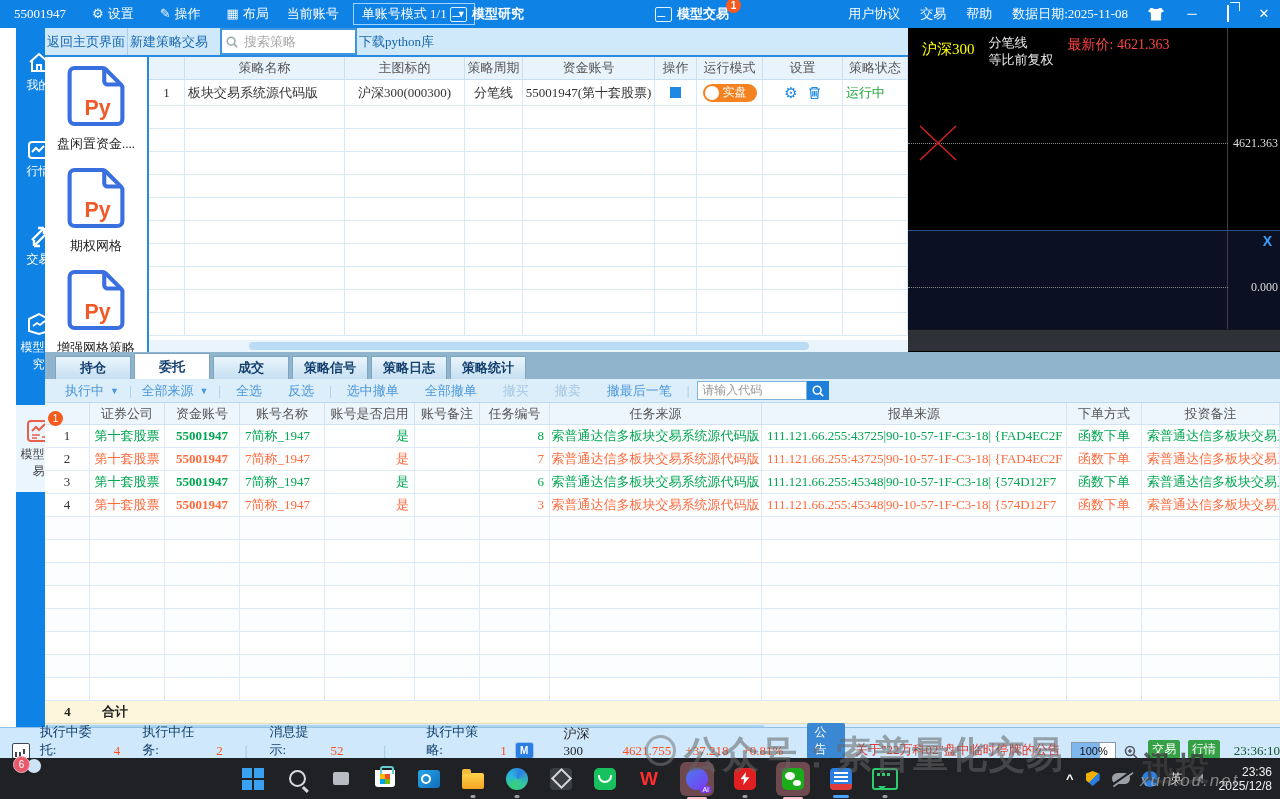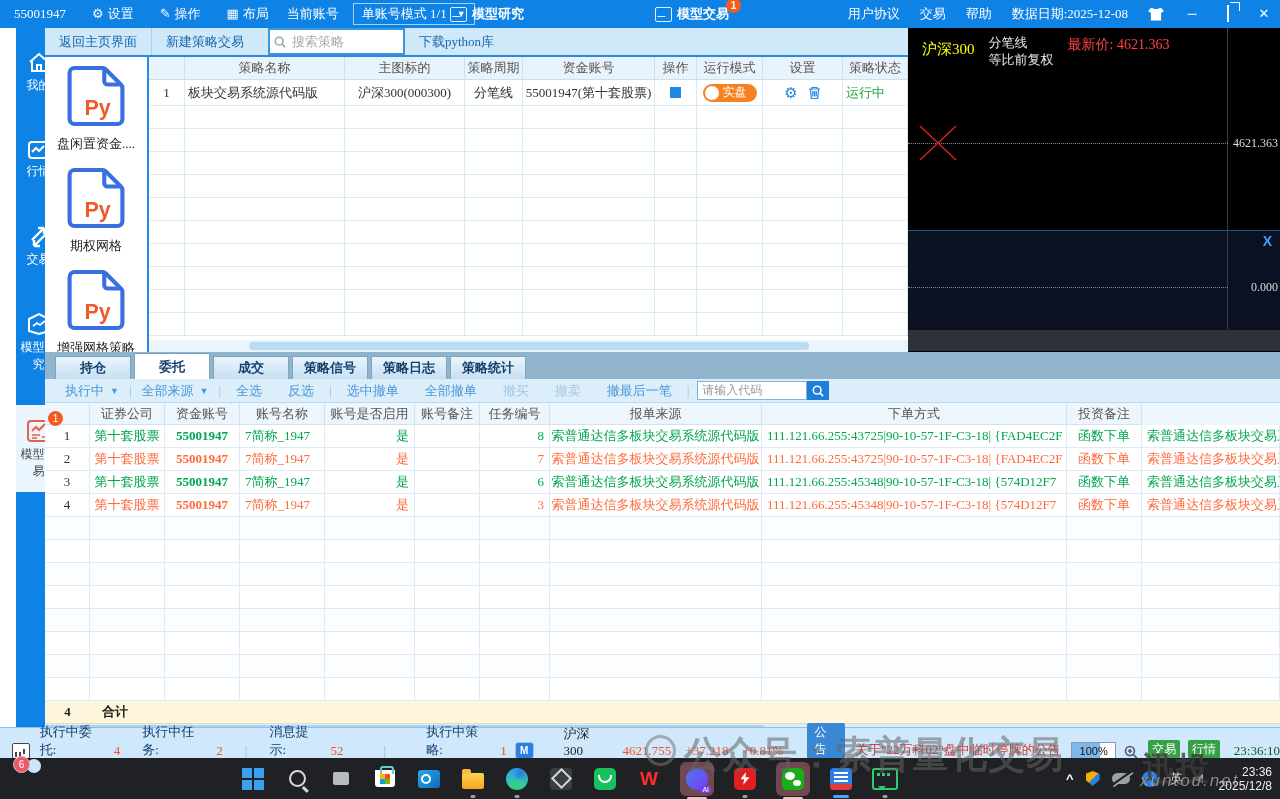--- a/index.html
+++ b/index.html
@@ -31,21 +31,21 @@
   
   .sidebar{position:absolute;left:16px;top:28px;width:45px;height:699px;background:#0f82e6;}
   .side-item{width:45px;padding:10px 0 6px 0;text-align:center;color:#fff;cursor:pointer;position:relative;}
   .side-item .lbl{display:block;font-size:12px;margin-top:3px;letter-spacing:0;}
   .side-item svg{display:block;margin:0 auto;}
   .side-item.active{background:#eaf5fe;color:#444;}
   .side-badge{position:absolute;top:6px;right:-2px;z-index:5;}
   
   .main{position:absolute;left:45px;top:28px;width:863px;height:324px;background:#fff;}
   .stoolbar{height:27px;background:#cfe8fa;border-bottom:2px solid #2a8ae0;display:flex;align-items:center;color:#1566ad;font-size:13px;}
-  .st-btn{padding:0 14px;height:100%;display:flex;align-items:center;border-right:1px solid #a9cfec;cursor:pointer;}
+  .st-btn{padding:0 2px;height:100%;display:flex;align-items:center;border-right:1px solid #a9cfec;cursor:pointer;}
   .st-btn.nob{border-right:none;}
   .search-box{display:flex;align-items:center;background:#fff;border:2px solid #3d97e0;height:23px;margin-left:10px;padding:0 4px;gap:4px;}
   .search-box input{border:none;outline:none;width:105px;font-size:13px;font-family:inherit;color:#333;background:transparent;}
   .search-box input::placeholder{color:#a8a8a8;}
   .sbody{display:flex;height:295px;}
   .filelist{width:102px;border-right:2px solid #2a8ae0;padding-top:6px;overflow:hidden;}
   .file-item{width:100%;text-align:center;margin-bottom:12px;cursor:pointer;}
   .file-item .fname{display:block;font-size:13px;color:#222;margin-top:2px;white-space:nowrap;}
   .stable{flex:1;overflow:hidden;position:relative;}
   .sgrid{display:grid;grid-template-columns:36px 160px 120px 58px 132px 42px 66px 80px 1fr;}
@@ -226,21 +226,21 @@
     </span>
     <span class="tb-center mtrade">
       <span class="mini-win"></span>
       <span>模型交易</span>
       <span class="badge tb-badge">1</span>
     </span>
     <span class="tb-right">
       <span>用户协议</span>
       <span>交易</span>
       <span>帮助</span>
-      <span>数据日期:2025-12-08</span>
+      <span>数据日期:2025-11-08</span>
       <span class="shirt"></span>
       <span class="winbtn">─</span>
       <span class="winbtn"><span class="maxbox"></span></span>
       <span class="winbtn">✕</span>
     </span>
   </header>
 
   <nav class="sidebar">
     <div class="side-item" style="margin-top:14px">
       <svg width="24" height="22" viewBox="0 0 24 22">
@@ -542,20 +542,21 @@
       </span>
     </div>
     <div class="ogrid ohead">
       <span class="c"></span>
       <span class="c">证券公司</span>
       <span class="c">资金账号</span>
       <span class="c">账号名称</span>
       <span class="c">账号是否启用</span>
       <span class="c">账号备注</span>
       <span class="c">任务编号</span>
+      <span class="c">任务来源</span>
       <span class="c">报单来源</span>
       <span class="c">下单方式</span>
       <span class="c">投资备注</span>
     </div>
 
     <div class="ogrid otr" data-tone="green">
       <span class="c num">1</span>
       <span class="c ctr">第十套股票</span>
       <span class="c ctr bold">55001947</span>
       <span class="c">7简称_1947</span>

